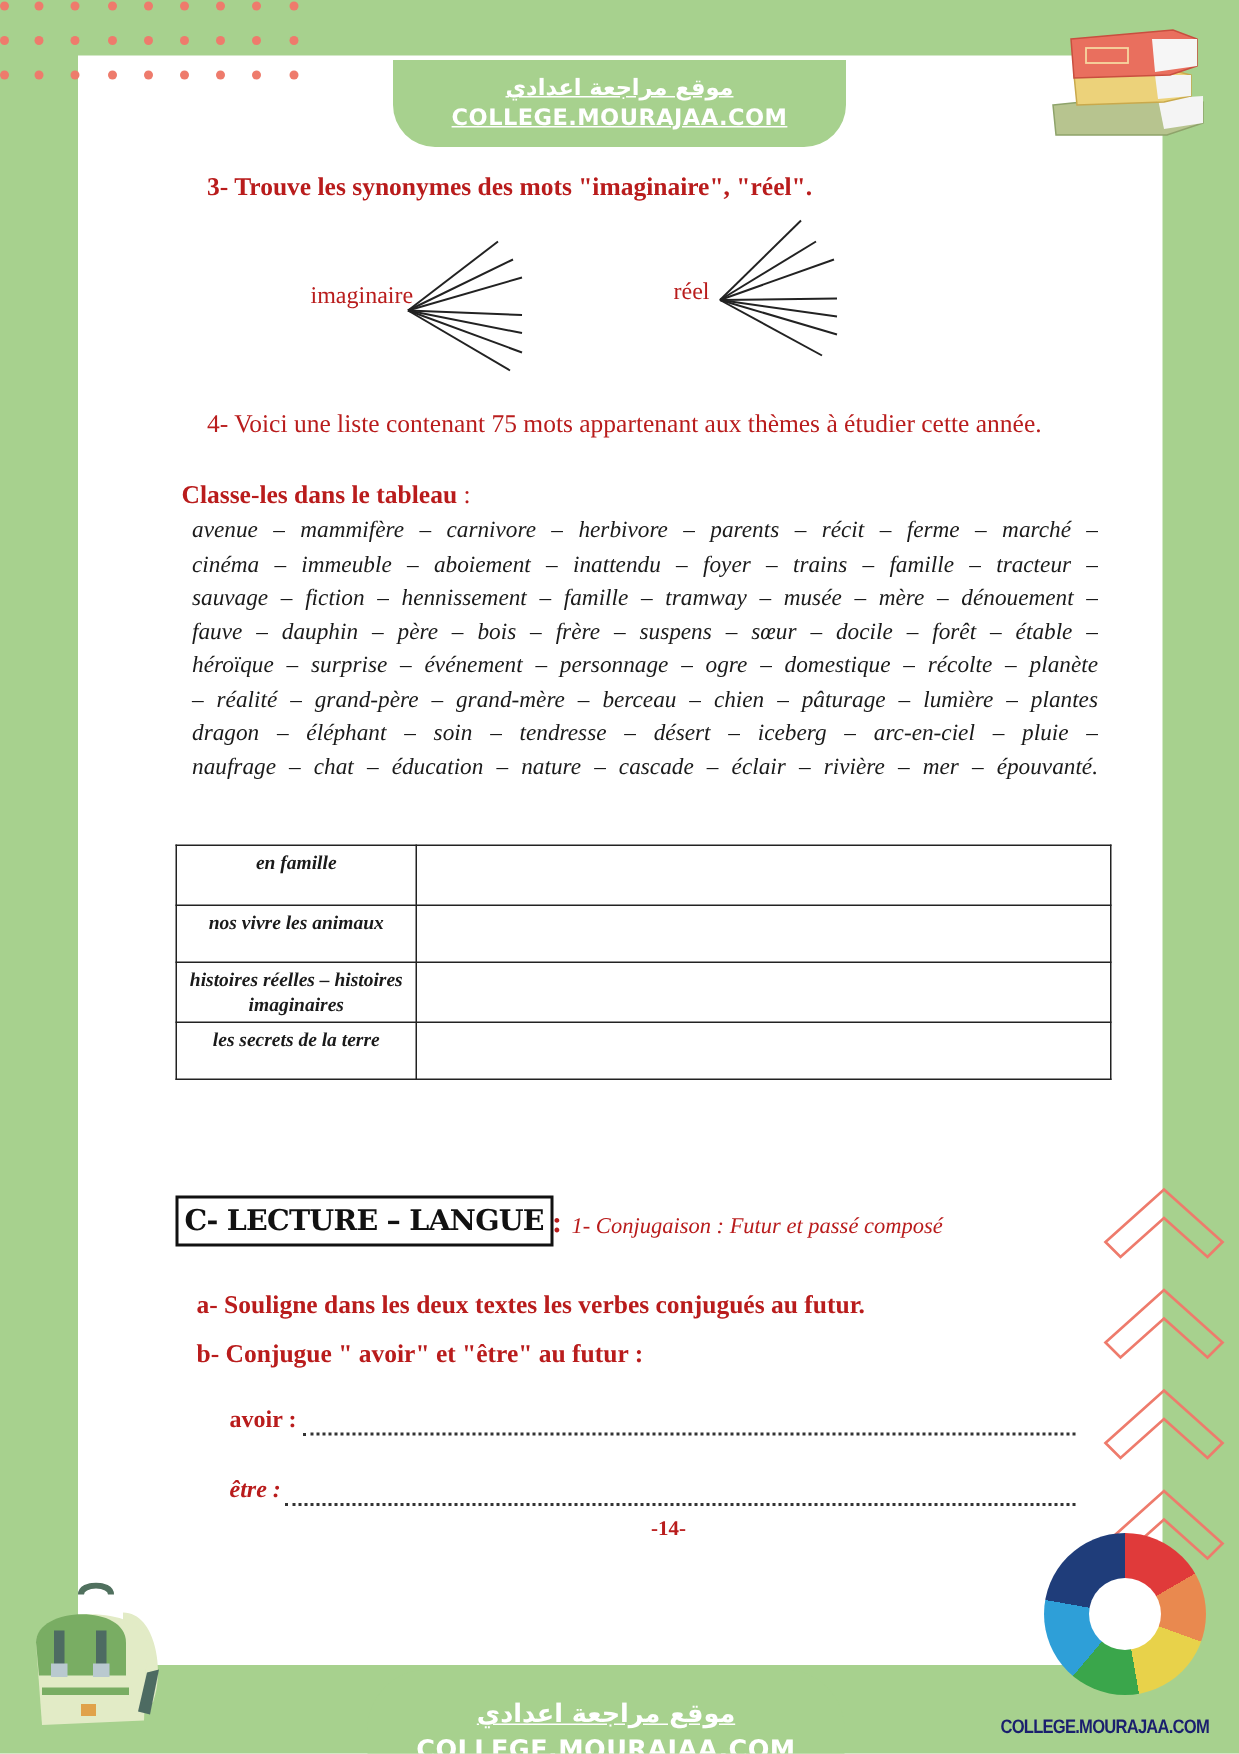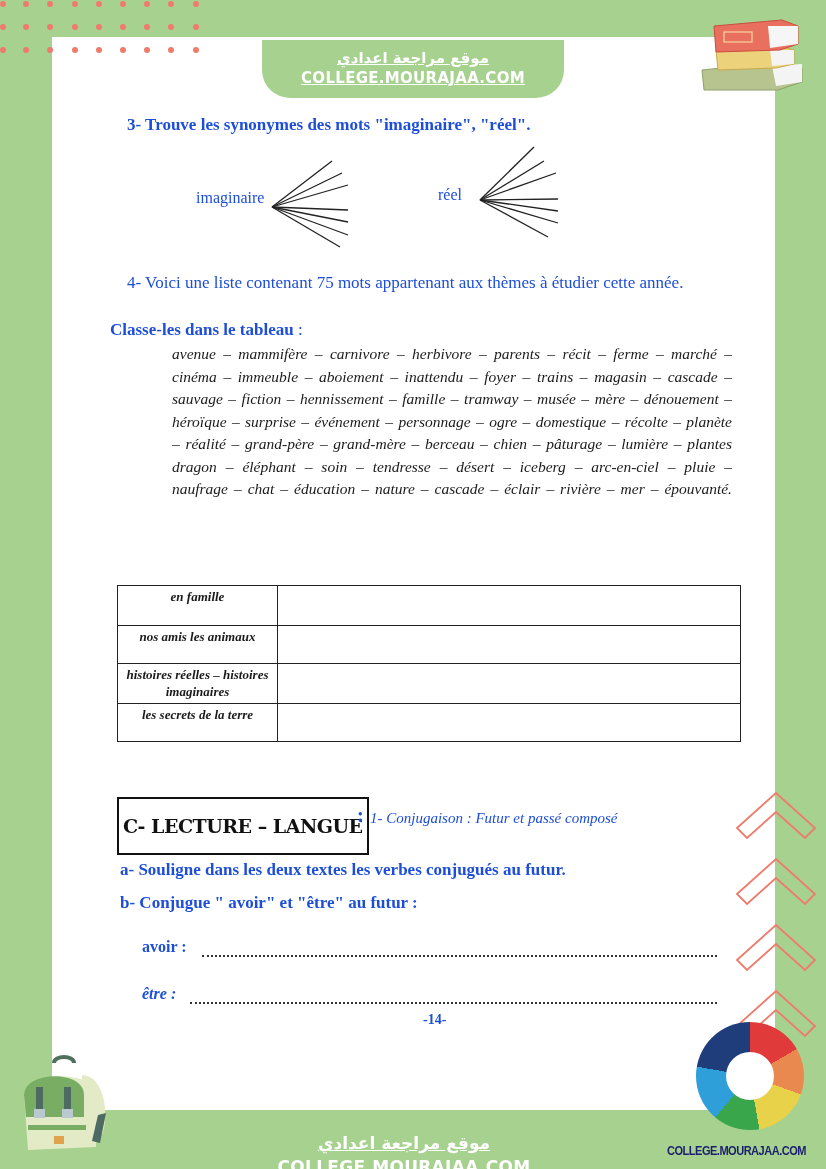--- a/index.html
+++ b/index.html
@@ -6,28 +6,28 @@
   body { width:826px; height:1169px; position:relative; overflow:hidden; background:#a7d18e; font-family:"Liberation Serif", serif; }
   .page { position:absolute; left:52px; top:37px; width:723px; height:1073px; background:#ffffff; }
   .dots { position:absolute; left:0; top:0; width:220px; height:52px; }
   .dot { position:absolute; width:6px; height:6px; border-radius:50%; background:#ee7b6c; }
   .banner { position:absolute; background:#a7d18e; color:#fff; text-align:center; font-family:"DejaVu Sans", sans-serif; font-weight:bold;margin-top:40px; }
   .banner .ar { display:block; text-decoration:underline; font-size:15px; line-height:20px; }
   .banner .en { display:block; text-decoration:underline; font-size:15px; letter-spacing:0.3px; line-height:20px; }
   .top-banner { left:262px; top:0; width:302px; height:58px; border-radius:0 0 28px 28px; padding-top:8px; box-sizing:border-box; }
   .bottom-banner { left:245px; top:1073px; width:318px; height:96px; border-radius:40px 40px 0 0; padding-top:18px; box-sizing:border-box; }
   .bottom-banner .ar, .bottom-banner .en { font-size:17px; line-height:24px; }
-  .txt { position:absolute; color:#1d4ed8; white-space:nowrap; }
+  .txt { position:absolute; color:#b91c1c; white-space:nowrap;margin-left:11px; }
   .q-title { font-weight:bold; font-size:17px; }
   .words { position:absolute; left:128px; top:343px; width:604px; font-style:italic; font-size:15.5px; line-height:22.5px; color:#1a1a1a; }
-  .words div { white-space:nowrap; text-align:justify; text-align-last:justify;margin-left:44px; }
-  table.themes { position:absolute; left:117px; top:563px; width:624px; border-collapse:collapse;margin-top:22px; }
+  .words div { white-space:nowrap; text-align:justify; text-align-last:justify; }
+  table.themes { position:absolute; left:117px; top:563px; width:624px; border-collapse:collapse; }
   table.themes td { border:1.5px solid #222; font-style:italic; font-weight:bold; font-size:13px; line-height:17px; color:#1a1a1a; }
   table.themes td.label { width:155px; text-align:center; vertical-align:top; padding:2px 2px; }
-  .section-box { position:absolute; left:117px; top:797px; border:2px solid #111; padding:12px 4px; font-family:"DejaVu Serif", serif; font-weight:bold; font-size:19px; line-height:30px; color:#111; letter-spacing:-0.5px; }
+  .section-box { position:absolute; left:117px; top:797px; border:2px solid #111; padding:0 4px; font-family:"DejaVu Serif", serif; font-weight:bold; font-size:19px; line-height:30px; color:#111; letter-spacing:-0.5px; }
   .fill-line { position:absolute; border-bottom:2px dotted #333; height:0; }
   .chevron-stack { position:absolute; left:735px; top:790px; width:82px; }
   .chev { position:relative; width:82px; height:62px; }
   .logo-ring { position:absolute; left:696px; top:1022px; width:108px; height:108px; border-radius:50%; background:conic-gradient(#e03a3a 0 60deg, #e9894f 60deg 110deg, #e8d24a 110deg 170deg, #3aa64b 170deg 220deg, #2e9fd8 220deg 280deg, #1f3d7a 280deg 360deg); }
   .logo-ring::after { content:""; position:absolute; left:30px; top:30px; width:48px; height:48px; border-radius:50%; background:#fff; }
   .logo-text { position:absolute; left:667px; top:1143px; font-family:"Liberation Sans", sans-serif; font-weight:bold; font-size:13px; color:#1a1f6e; letter-spacing:-0.6px; transform:scaleX(0.85); transform-origin:left; }
 </style>
 </head>
 <body>
 
@@ -105,36 +105,37 @@
 </svg>
 
 <div class="txt" style="left:127px;top:273px;font-size:17px;">
   <span>4- Voici une liste contenant 75 mots appartenant aux thèmes à étudier cette année.</span>
 </div>
 <div class="txt" style="left:110px;top:320px;font-size:17px;">
   <b>Classe-les dans le tableau</b><span> :</span>
 </div>
 <div class="words">
   <div>avenue – mammifère – carnivore – herbivore – parents – récit – ferme – marché –</div>
-  <div>cinéma – immeuble – aboiement – inattendu – foyer – trains – magasin – cascade –</div>
+  <div>cinéma – immeuble – aboiement – inattendu – foyer – trains – famille – tracteur –</div>
   <div>sauvage – fiction – hennissement – famille – tramway – musée – mère – dénouement –</div>
+  <div>fauve – dauphin – père – bois – frère – suspens – sœur – docile – forêt – étable –</div>
   <div>héroïque – surprise – événement – personnage – ogre – domestique – récolte – planète</div>
   <div>– réalité – grand-père – grand-mère – berceau – chien – pâturage – lumière – plantes</div>
   <div>dragon – éléphant – soin – tendresse – désert – iceberg – arc-en-ciel – pluie –</div>
   <div>naufrage – chat – éducation – nature – cascade – éclair – rivière – mer – épouvanté.</div>
 </div>
 
 <table class="themes">
   <tbody>
       <tr style="height:40px;">
     <td class="label">en famille</td>
     <td></td>
   </tr>
   <tr style="height:38px;">
-    <td class="label">nos amis les animaux</td>
+    <td class="label">nos vivre les animaux</td>
     <td></td>
   </tr>
   <tr style="height:40px;">
     <td class="label">histoires réelles – histoires imaginaires</td>
     <td></td>
   </tr>
   <tr style="height:38px;">
     <td class="label">les secrets de la terre</td>
     <td></td>
   </tr>

